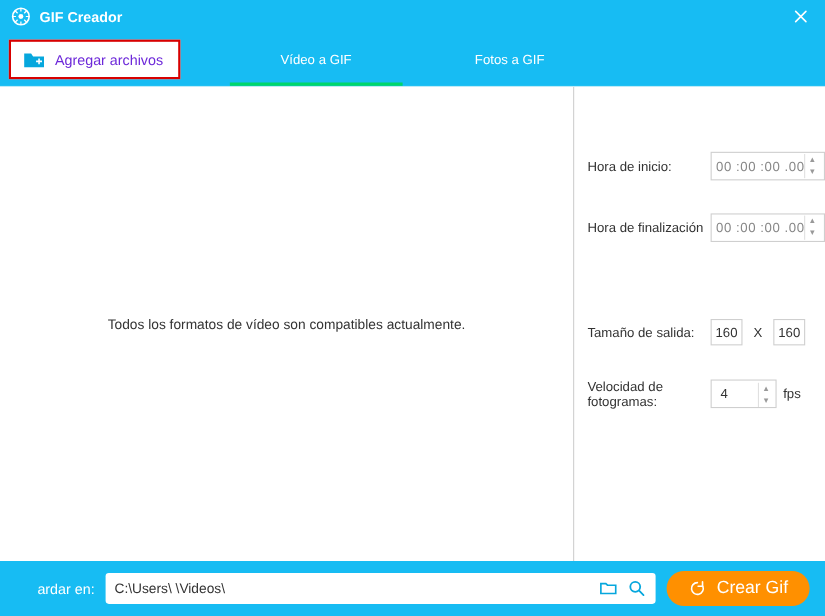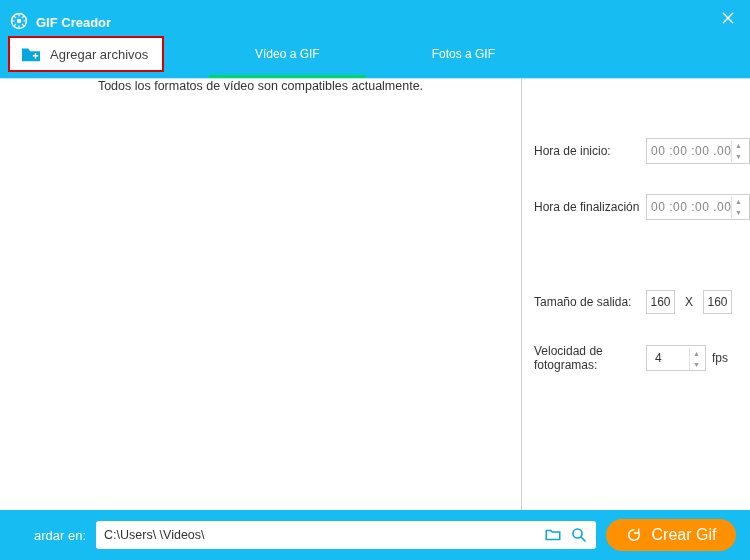--- a/index.html
+++ b/index.html
@@ -3,36 +3,36 @@
 <meta charset="utf-8">
 <style>
   * { box-sizing: border-box; margin: 0; padding: 0; font-family: "Segoe UI", Tahoma, Arial, sans-serif; }
   html, body { width: 750px; height: 560px; overflow: hidden; }
   .window {
     width: 750px; height: 560px; display: flex; flex-direction: column;
     background: #00b9f2;
   }
   
   .titlebar {
-    height: 30px; background: #17bcf3; display: flex; align-items: flex-end;
+    height: 30px; background: #17bcf3; display: flex; align-items: center;
     padding: 0 10px; color: #fff; font-weight: 600; font-size: 13px;
   }
   .titlebar .app-icon { width: 18px; height: 18px; margin-right: 8px; display: inline-flex; align-items: center; justify-content: center; }
   .titlebar .close { margin-left: auto; width: 24px; height: 24px; display: flex; align-items: center; justify-content: center; cursor: pointer; }
   
   .header {
     height: 48px; background: #17bcf3; display: flex; align-items: center;
     position: relative;
   }
   .add-files {
     position: absolute; left: 8px; top: 6px;
     height: 36px; padding: 0 14px 0 10px;
     background: #fff; border: 2px solid #d80000;
     display: flex; align-items: center; gap: 8px;
-    font-size: 13px; color: #404040; cursor: pointer;
+    font-size: 13px; color: #6d28d9; cursor: pointer;
   }
   .add-files .icon { width: 22px; height: 18px; color: #06a7dd; }
   .tabs {
     flex: 1; display: flex; justify-content: center; gap: 100px;
     align-items: stretch; height: 100%;
   }
   .tab {
     display: flex; align-items: center; color: #fff; font-size: 12px;
     font-weight: 500; cursor: pointer; position: relative; padding: 0 6px;
   }
@@ -41,21 +41,21 @@
     height: 3px; background: #00d66b;
   }
   
   .main {
     flex: 1; background: #fff;
     display: flex;
     border-top: 1px solid #b9e9f8;
   }
   .left-pane {
     flex: 1; border-right: 1px solid #cfcfcf;
-    display: flex; justify-content: center;
+    display: flex; align-items: center; justify-content: center;
     font-size: 12.5px; color: #333; padding: 0 20px; text-align: center;
   }
   .right-pane {
     width: 228px; padding: 40px 0 12px 12px;
     display: flex; flex-direction: column; gap: 30px;
     font-size: 12px; color: #333; margin-top: 19px;
   }
   .field-row { display: flex; align-items: center; gap: 6px; white-space: nowrap; }
   .field-row label { width: 106px; overflow: hidden; }
   .time-input {

